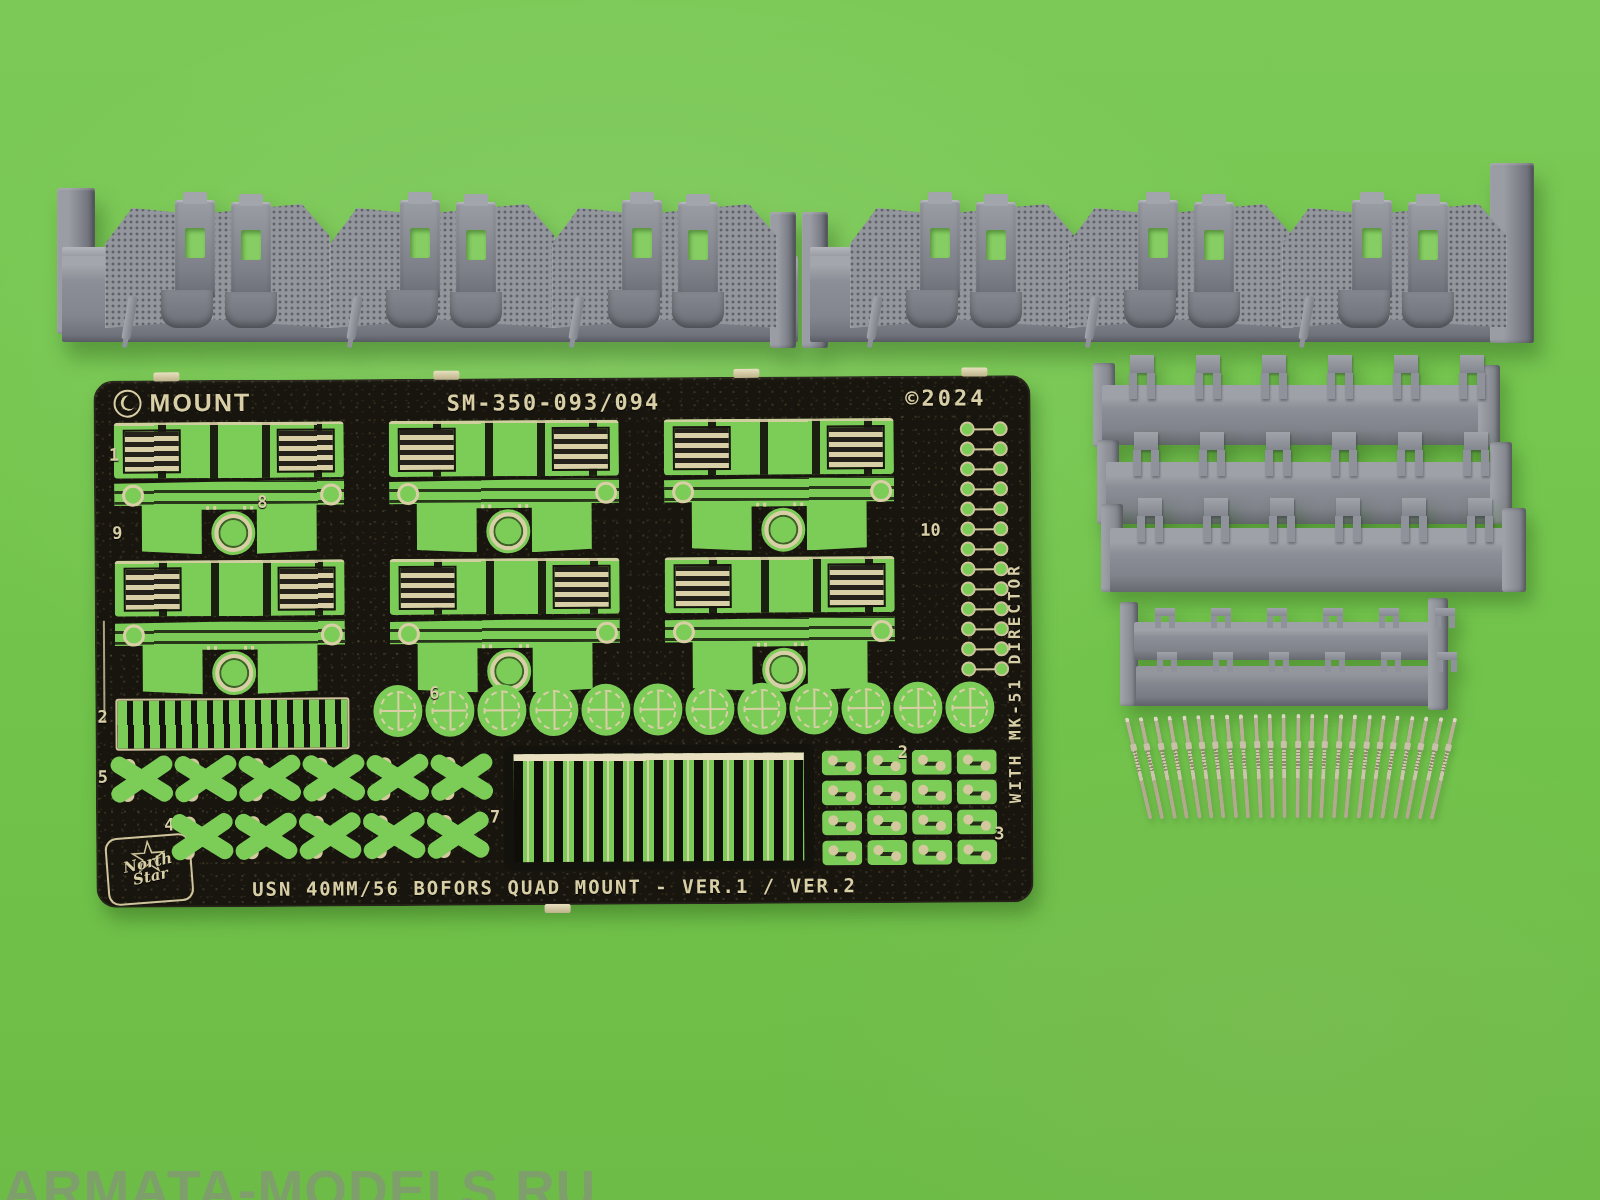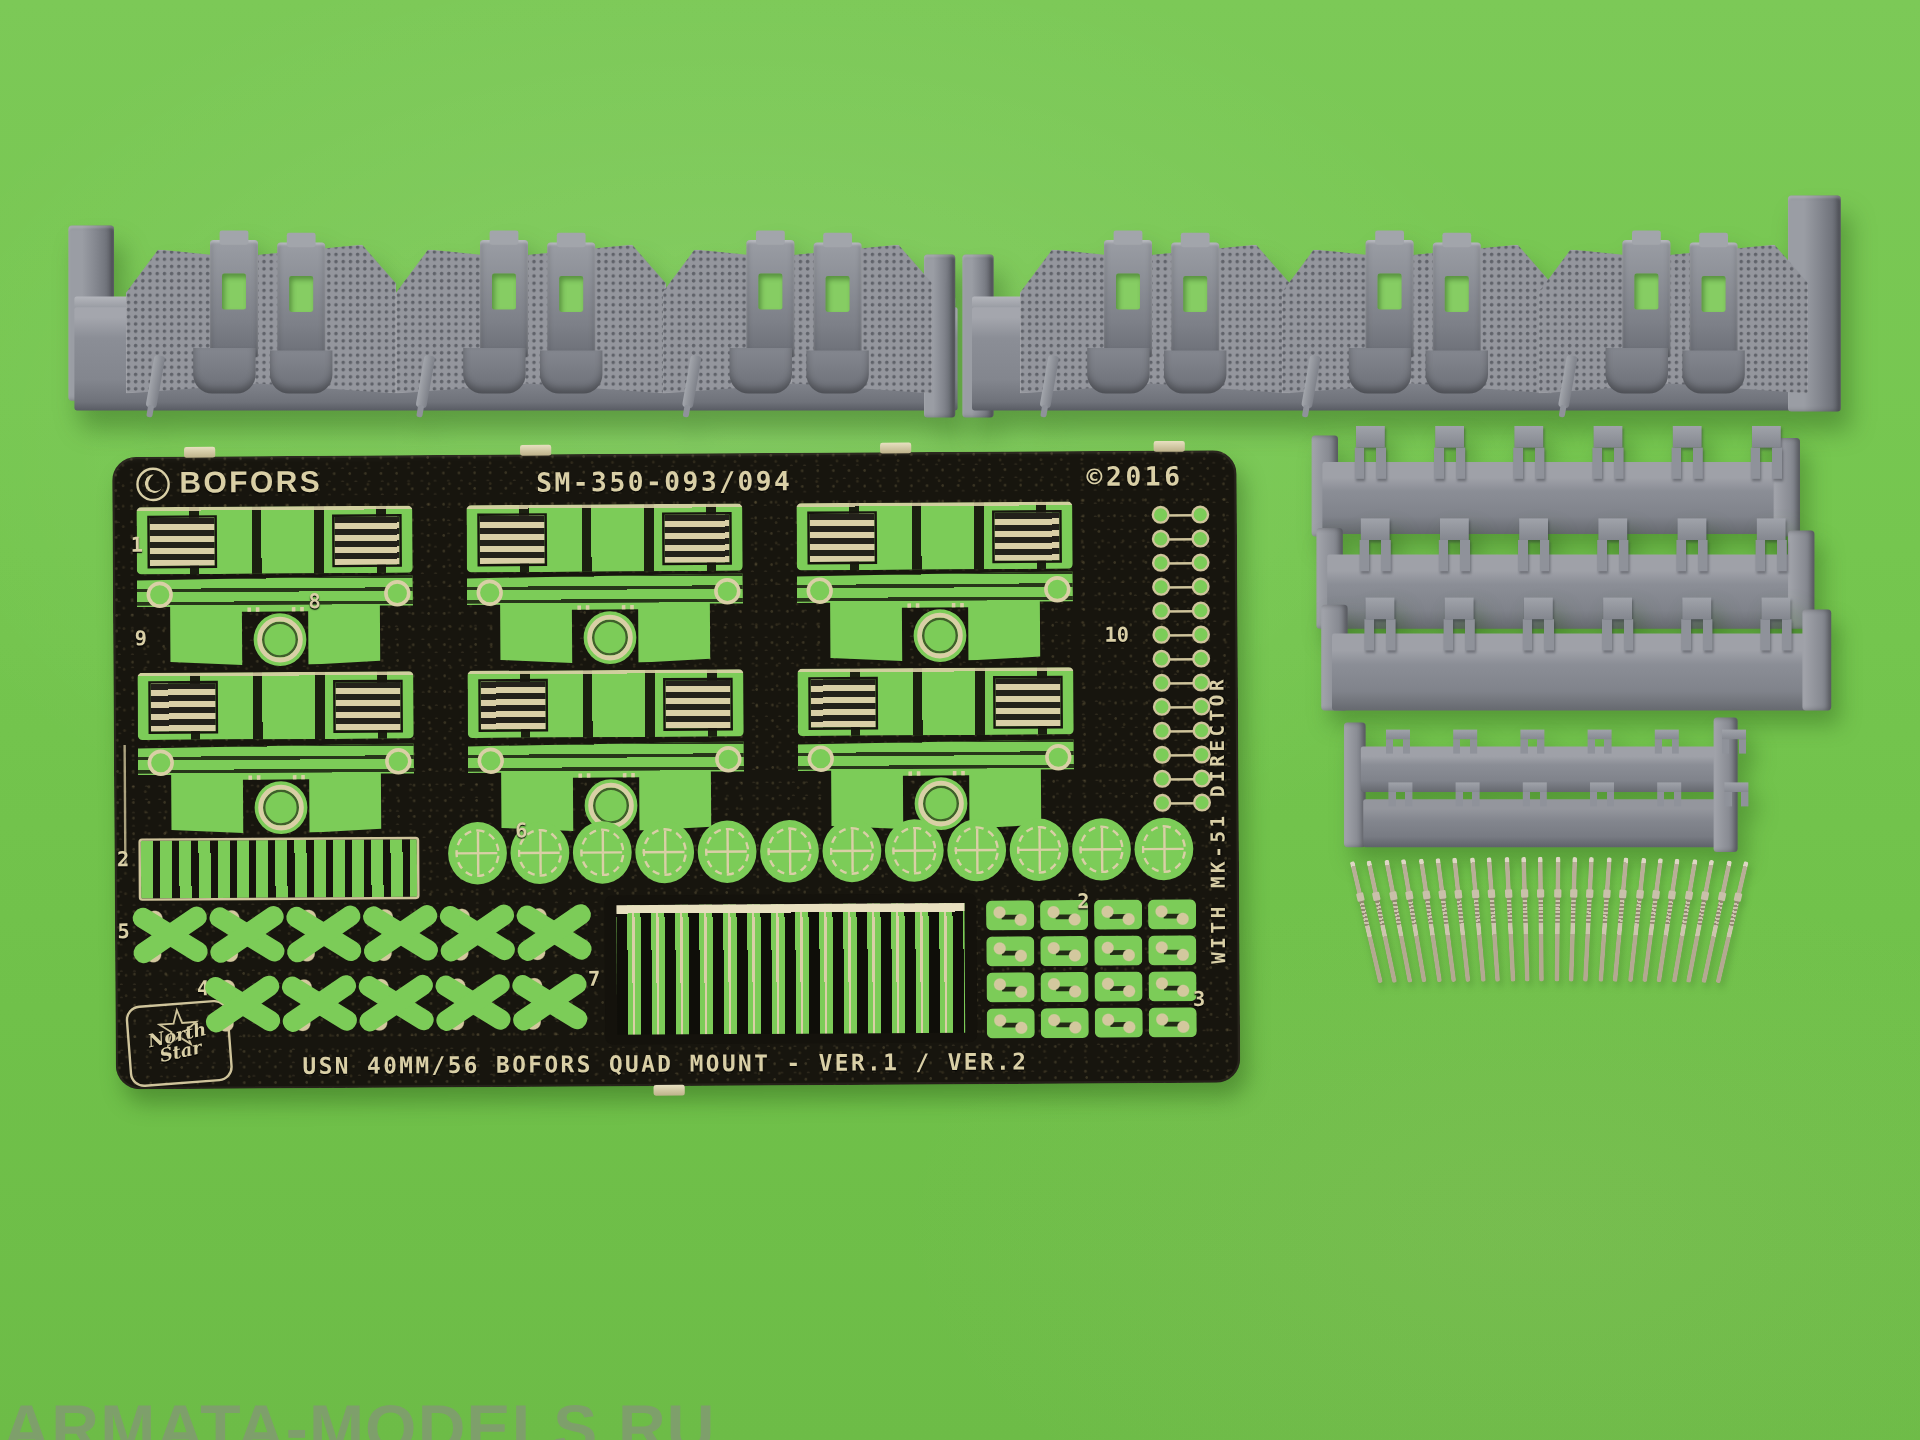--- a/index.html
+++ b/index.html
@@ -211,24 +211,24 @@
   <div class="fret">
     <span class="tab" style="left:60px;top:-8px;"></span>
     <span class="tab" style="left:340px;top:-8px;"></span>
     <span class="tab" style="left:640px;top:-8px;"></span>
     <span class="tab" style="left:868px;top:-8px;"></span>
     <span class="tab" style="left:448px;bottom:-8px;"></span>
     <span class="etchline"></span>
 
     <div class="brand-row">
       <span class="master-logo"></span>
-      <span class="etext brand-text">BOFORS</span>
+      <span class="etext brand-text">MOUNT</span>
     </div>
     <span class="etext code-text">SM-350-093/094</span>
-    <span class="etext copy-text">©2016</span>
+    <span class="etext copy-text">©2024</span>
     <span class="etext vnote">WITH MK-51 DIRECTOR</span>
     <span class="etext footer-title">USN 40MM/56 BOFORS QUAD MOUNT - VER.1 / VER.2</span>
 
     <div class="ladder" style="left:20px;top:42px;"></div>
     <div class="ladder" style="left:295px;top:42px;"></div>
     <div class="ladder" style="left:570px;top:42px;"></div>
 
     <div class="bracket" style="left:20px;top:100px;"></div>
     <div class="bracket" style="left:295px;top:100px;"></div>
     <div class="bracket" style="left:570px;top:100px;"></div>

